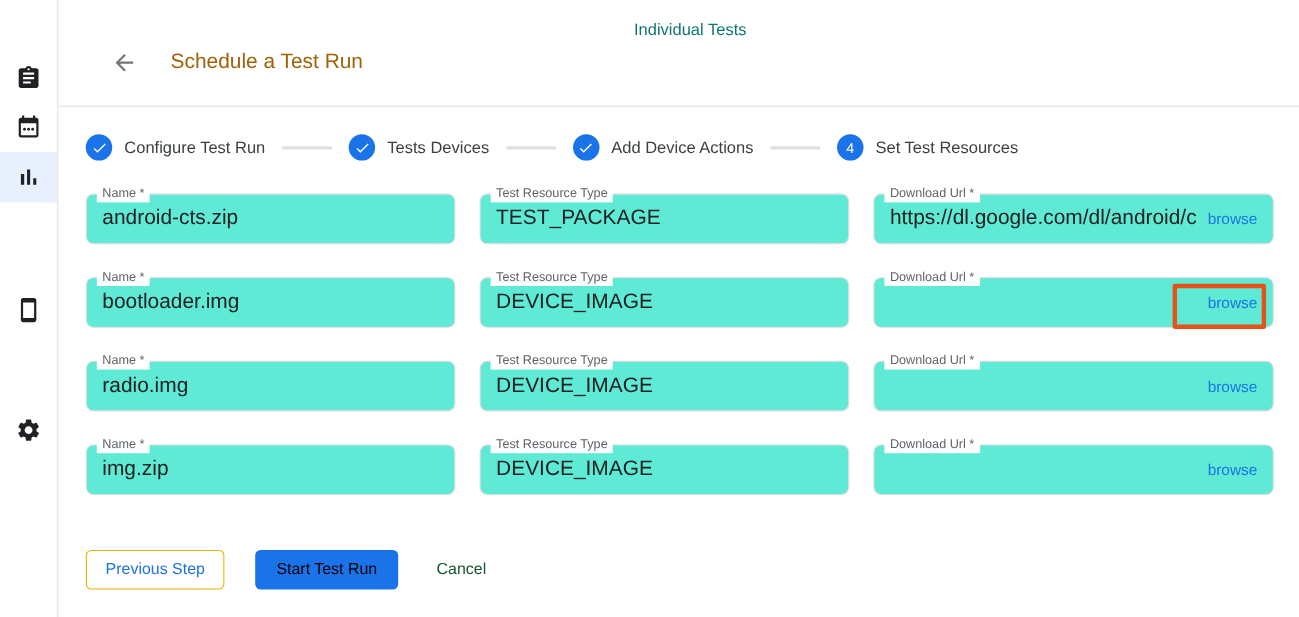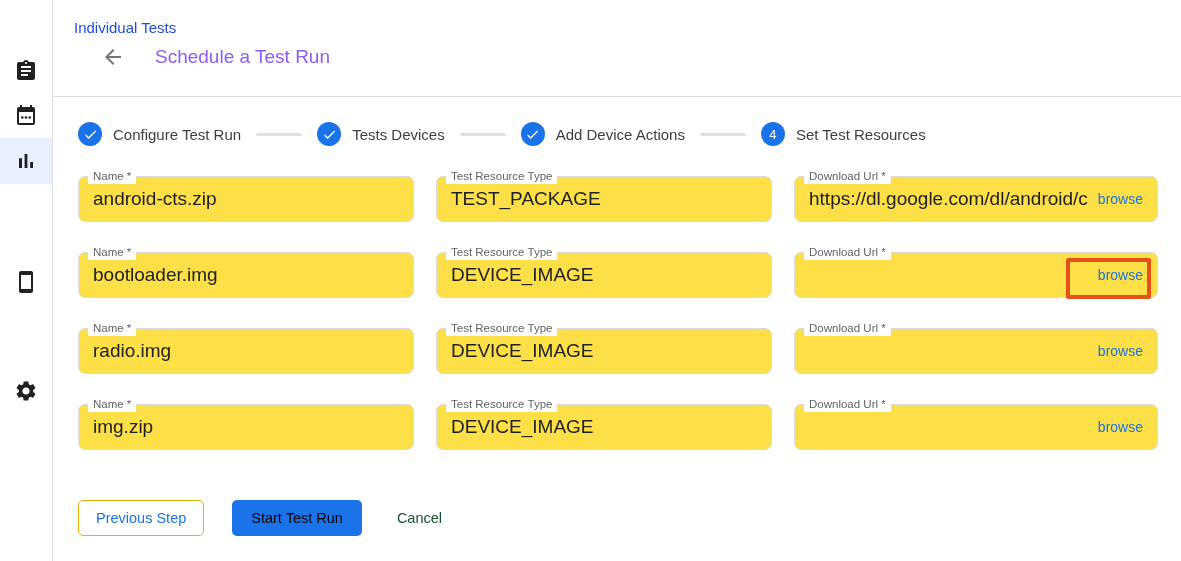--- a/index.html
+++ b/index.html
@@ -13,45 +13,45 @@
     background: #fff; border-right: 1px solid #e0e0e0; }
   .side-item { position: absolute; left: 0; width: 52px; height: 46px;
     display: flex; align-items: center; justify-content: center; cursor: pointer; }
   .side-item.selected { background: #e8f0fe; }
   .side-item svg { width: 24px; height: 24px; fill: #202124; }
 
   
   .main { position: absolute; left: 53px; top: 0; width: 1128px; height: 561px; }
 
   .header { height: 97px; border-bottom: 1px solid #e0e0e0; padding-left: 21px; }
-  .breadcrumb { padding-top: 19px; font-size: 15px; color: #1d4ed8; }
+  .breadcrumb { padding-top: 19px; font-size: 15px; color: #0f766e; text-align: center; }
   .title-row { margin-top: 9px; display: flex; align-items: center; }
   .back-btn { width: 24px; height: 24px; margin-left: 27px; cursor: pointer;
     display: flex; align-items: center; justify-content: center; }
   .back-btn svg { width: 24px; height: 24px; fill: #757575; }
-  .page-title { margin-left: 30px; font-size: 19px; color: #8b5cf6; }
+  .page-title { margin-left: 30px; font-size: 19px; color: #a16207; }
 
   .content { padding: 0 23px 0 25px; }
 
   
   .stepper { margin-top: 25px; display: flex; align-items: center; }
   .step { display: flex; align-items: center; }
   .step-circle { width: 24px; height: 24px; border-radius: 50%; background: #1a73e8;
     color: #fff; display: flex; align-items: center; justify-content: center;
     font-size: 13px; flex: none; }
   .step-circle svg { width: 15px; height: 15px; fill: #fff; }
   .step-label { margin-left: 11px; font-size: 15px; color: #3c4043; white-space: nowrap; }
   .connector { width: 46px; height: 3px; background: #e0e0e0; border-radius: 2px;
     margin: 0 15px; flex: none; }
 
   
   .form-grid { margin-top: 30px; display: grid;
     grid-template-columns: 1fr 1fr 1fr; column-gap: 22px; row-gap: 30px; }
   .field { position: relative; height: 46px; border: 1px solid #dadce0;
-    border-radius: 7px; background: #fde047; display: flex; align-items: center;
+    border-radius: 7px; background: #5eead4; display: flex; align-items: center;
     padding: 0 14px; }
   .field-label { position: absolute; top: -8px; left: 9px; background: #fff;
     padding: 0 5px; font-size: 11.5px; color: #5f6368; white-space: nowrap; line-height: 15px; }
   .field-value { font-size: 19px; color: #202124; white-space: nowrap;
     overflow: hidden; flex: 1; }
   .browse-link { color: #1a73e8; font-size: 14px; margin-left: 10px;
     cursor: pointer; flex: none; }
   .highlight-box { position: absolute; right: 6px; top: 5px; width: 85px;
     height: 41px; border: 4px solid #e8511a; border-radius: 2px; pointer-events: none; }
 

